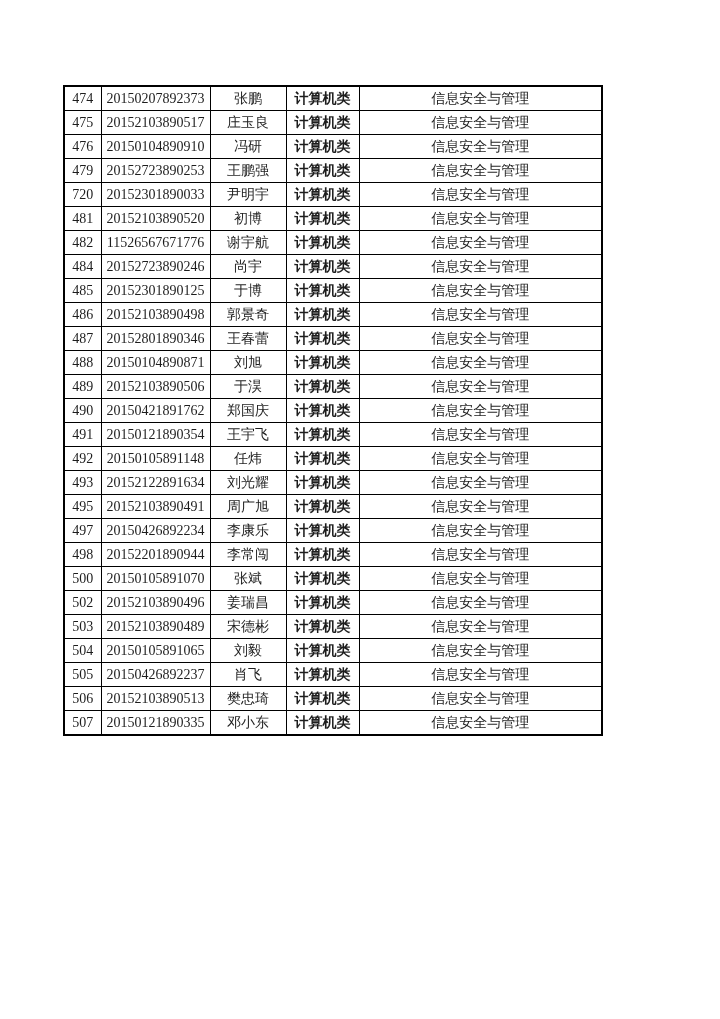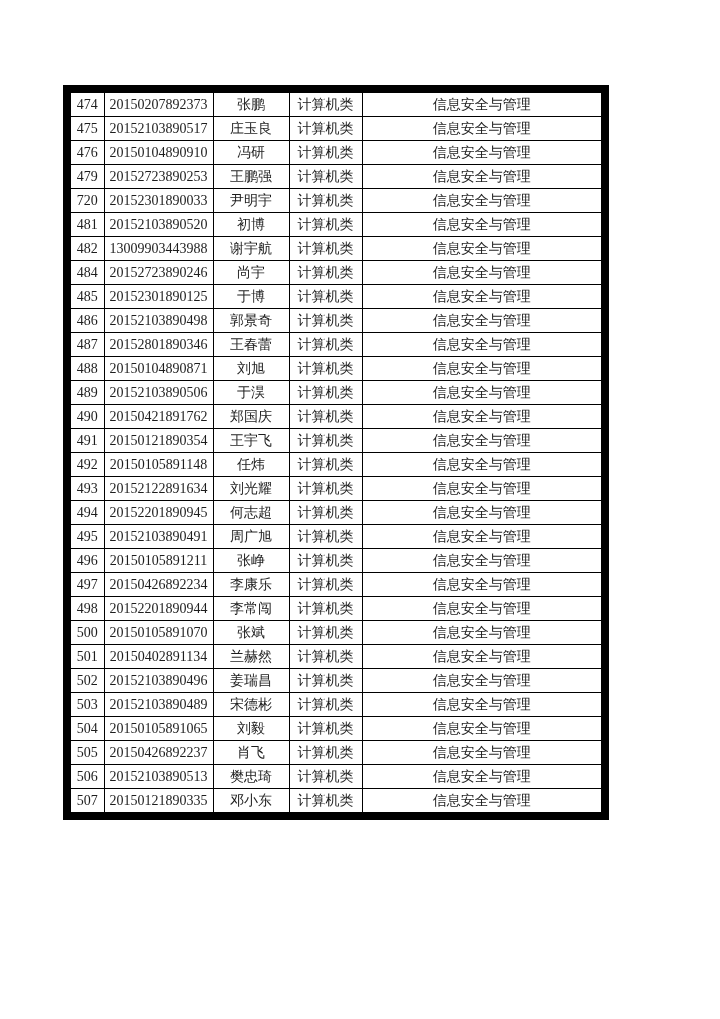--- a/index.html
+++ b/index.html
@@ -17,35 +17,35 @@
   }
   .table-wrap {
     position: absolute;
     left: 63px;
     top: 85px;
   }
   table.roster {
     border-collapse: collapse;
     table-layout: fixed;
     width: 538px;
-    border: 8px solid #000000;
+    border: 2px solid #000000;
   }
   table.roster td {
     border: 1.5px solid #000000;
     height: 23px;
     padding: 0 2px;
     font-size: 14px;
     line-height: 1;
     color: #1d1d1d;
     text-align: center;
     vertical-align: middle;
     white-space: nowrap;
     overflow: hidden;
   }
-  td.c3 { border-left-width: 2px; }
+  td.c3 { border-left-width: 2px; font-weight: bold; }
   td.c4 { border-left-width: 2px; }
   col.c0 { width: 37px; }
   col.c1 { width: 109px; }
   col.c2 { width: 76px; }
   col.c3 { width: 73px; }
   col.c4 { width: 243px; }
 </style>
 </head>
 <body>
 
@@ -97,21 +97,21 @@
           </tr>
           <tr>
             <td class="c0">481</td>
             <td class="c1">20152103890520</td>
             <td class="c2">初博</td>
             <td class="c3">计算机类</td>
             <td class="c4">信息安全与管理</td>
           </tr>
           <tr>
             <td class="c0">482</td>
-            <td class="c1">13009903443988</td>
+            <td class="c1">11526567671776</td>
             <td class="c2">谢宇航</td>
             <td class="c3">计算机类</td>
             <td class="c4">信息安全与管理</td>
           </tr>
           <tr>
             <td class="c0">484</td>
             <td class="c1">20152723890246</td>
             <td class="c2">尚宇</td>
             <td class="c3">计算机类</td>
             <td class="c4">信息安全与管理</td>
@@ -173,65 +173,44 @@
             <td class="c4">信息安全与管理</td>
           </tr>
           <tr>
             <td class="c0">493</td>
             <td class="c1">20152122891634</td>
             <td class="c2">刘光耀</td>
             <td class="c3">计算机类</td>
             <td class="c4">信息安全与管理</td>
           </tr>
           <tr>
-            <td class="c0">494</td>
-            <td class="c1">20152201890945</td>
-            <td class="c2">何志超</td>
-            <td class="c3">计算机类</td>
-            <td class="c4">信息安全与管理</td>
-          </tr>
-          <tr>
             <td class="c0">495</td>
             <td class="c1">20152103890491</td>
             <td class="c2">周广旭</td>
             <td class="c3">计算机类</td>
             <td class="c4">信息安全与管理</td>
           </tr>
           <tr>
-            <td class="c0">496</td>
-            <td class="c1">20150105891211</td>
-            <td class="c2">张峥</td>
-            <td class="c3">计算机类</td>
-            <td class="c4">信息安全与管理</td>
-          </tr>
-          <tr>
             <td class="c0">497</td>
             <td class="c1">20150426892234</td>
             <td class="c2">李康乐</td>
             <td class="c3">计算机类</td>
             <td class="c4">信息安全与管理</td>
           </tr>
           <tr>
             <td class="c0">498</td>
             <td class="c1">20152201890944</td>
             <td class="c2">李常闯</td>
             <td class="c3">计算机类</td>
             <td class="c4">信息安全与管理</td>
           </tr>
           <tr>
             <td class="c0">500</td>
             <td class="c1">20150105891070</td>
             <td class="c2">张斌</td>
-            <td class="c3">计算机类</td>
-            <td class="c4">信息安全与管理</td>
-          </tr>
-          <tr>
-            <td class="c0">501</td>
-            <td class="c1">20150402891134</td>
-            <td class="c2">兰赫然</td>
             <td class="c3">计算机类</td>
             <td class="c4">信息安全与管理</td>
           </tr>
           <tr>
             <td class="c0">502</td>
             <td class="c1">20152103890496</td>
             <td class="c2">姜瑞昌</td>
             <td class="c3">计算机类</td>
             <td class="c4">信息安全与管理</td>
           </tr>

